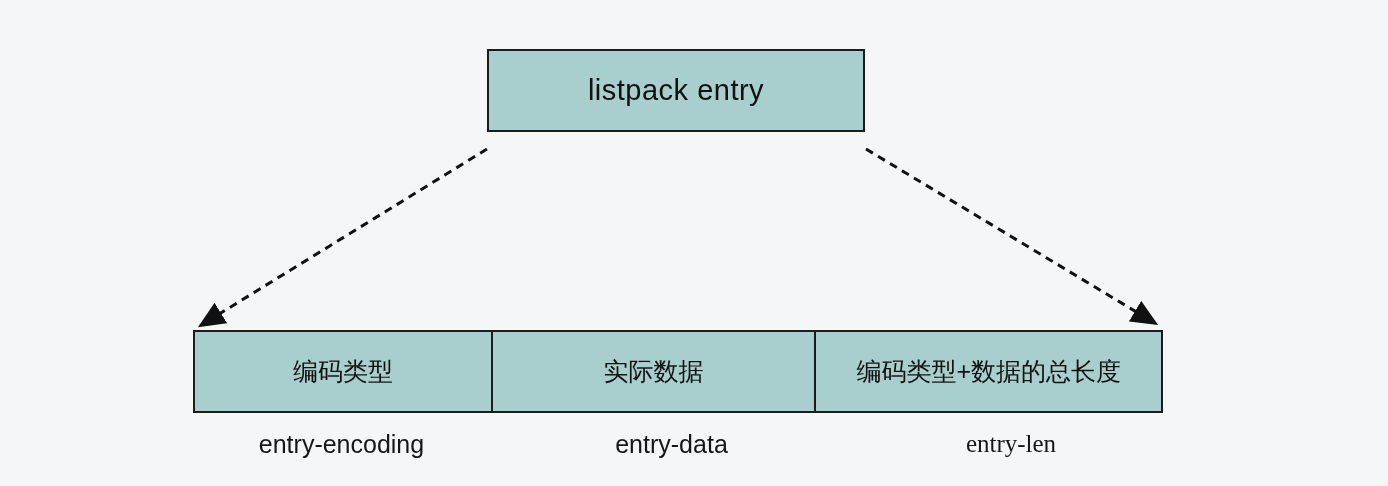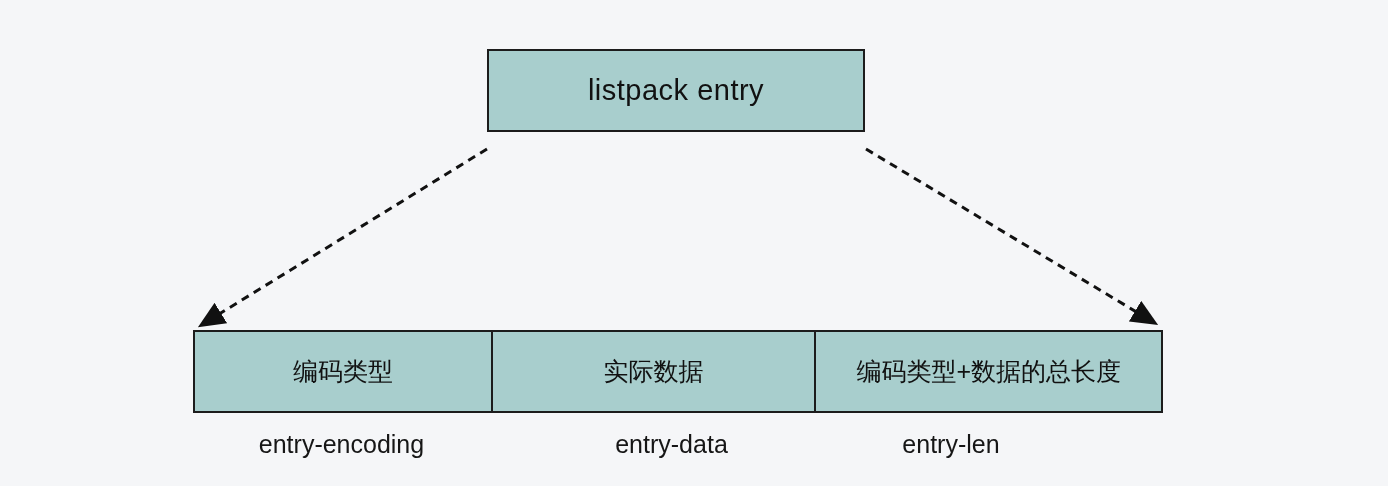--- a/index.html
+++ b/index.html
@@ -64,21 +64,21 @@
     position: absolute;
     top: 428px;
     height: 32px;
     line-height: 32px;
     text-align: center;
     font-size: 25px;
     color: #161616;
   }
   .lbl.l1 { left: 193px;  width: 297px; }
   .lbl.l2 { left: 509px;  width: 325px; }
-  .lbl.l3 { left: 777px;  width: 348px; }
+  .lbl.l3 { left: 837px;  width: 348px; font-family: Liberation Serif, serif; }
 </style>
 </head>
 <body>
 
 <div class="canvas">
 
   <div class="title-box">
     <span>listpack entry</span>
   </div>
 

